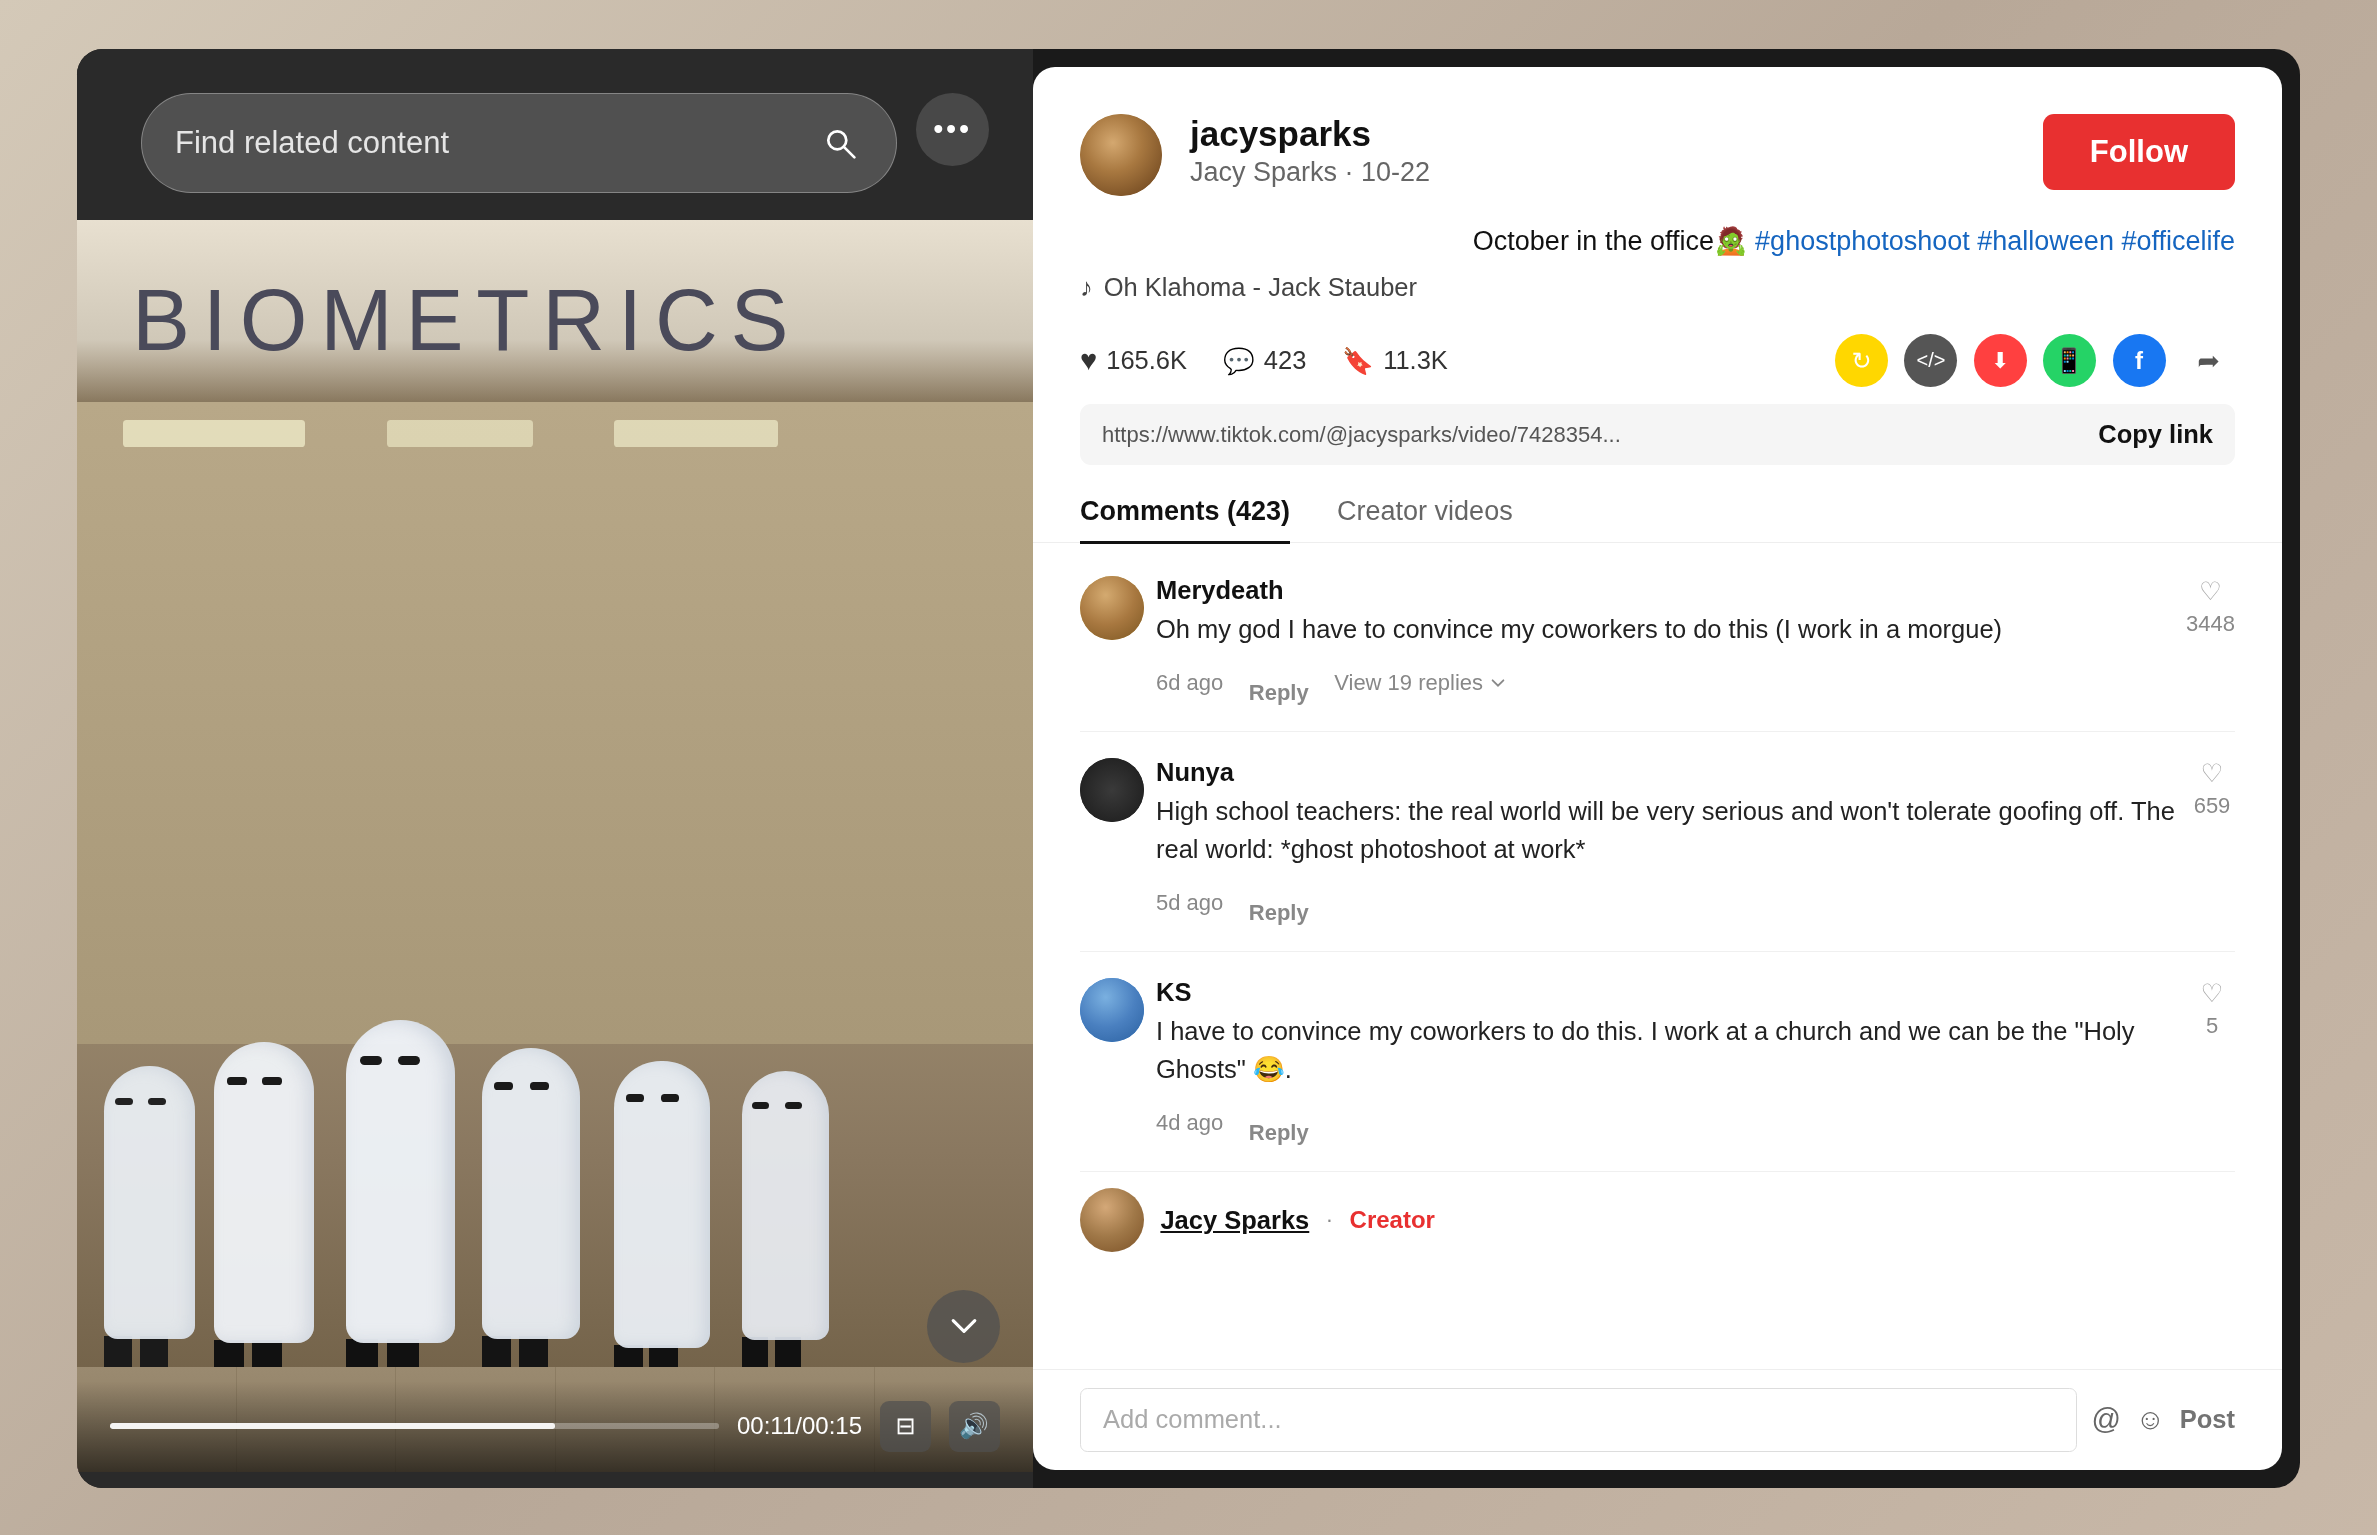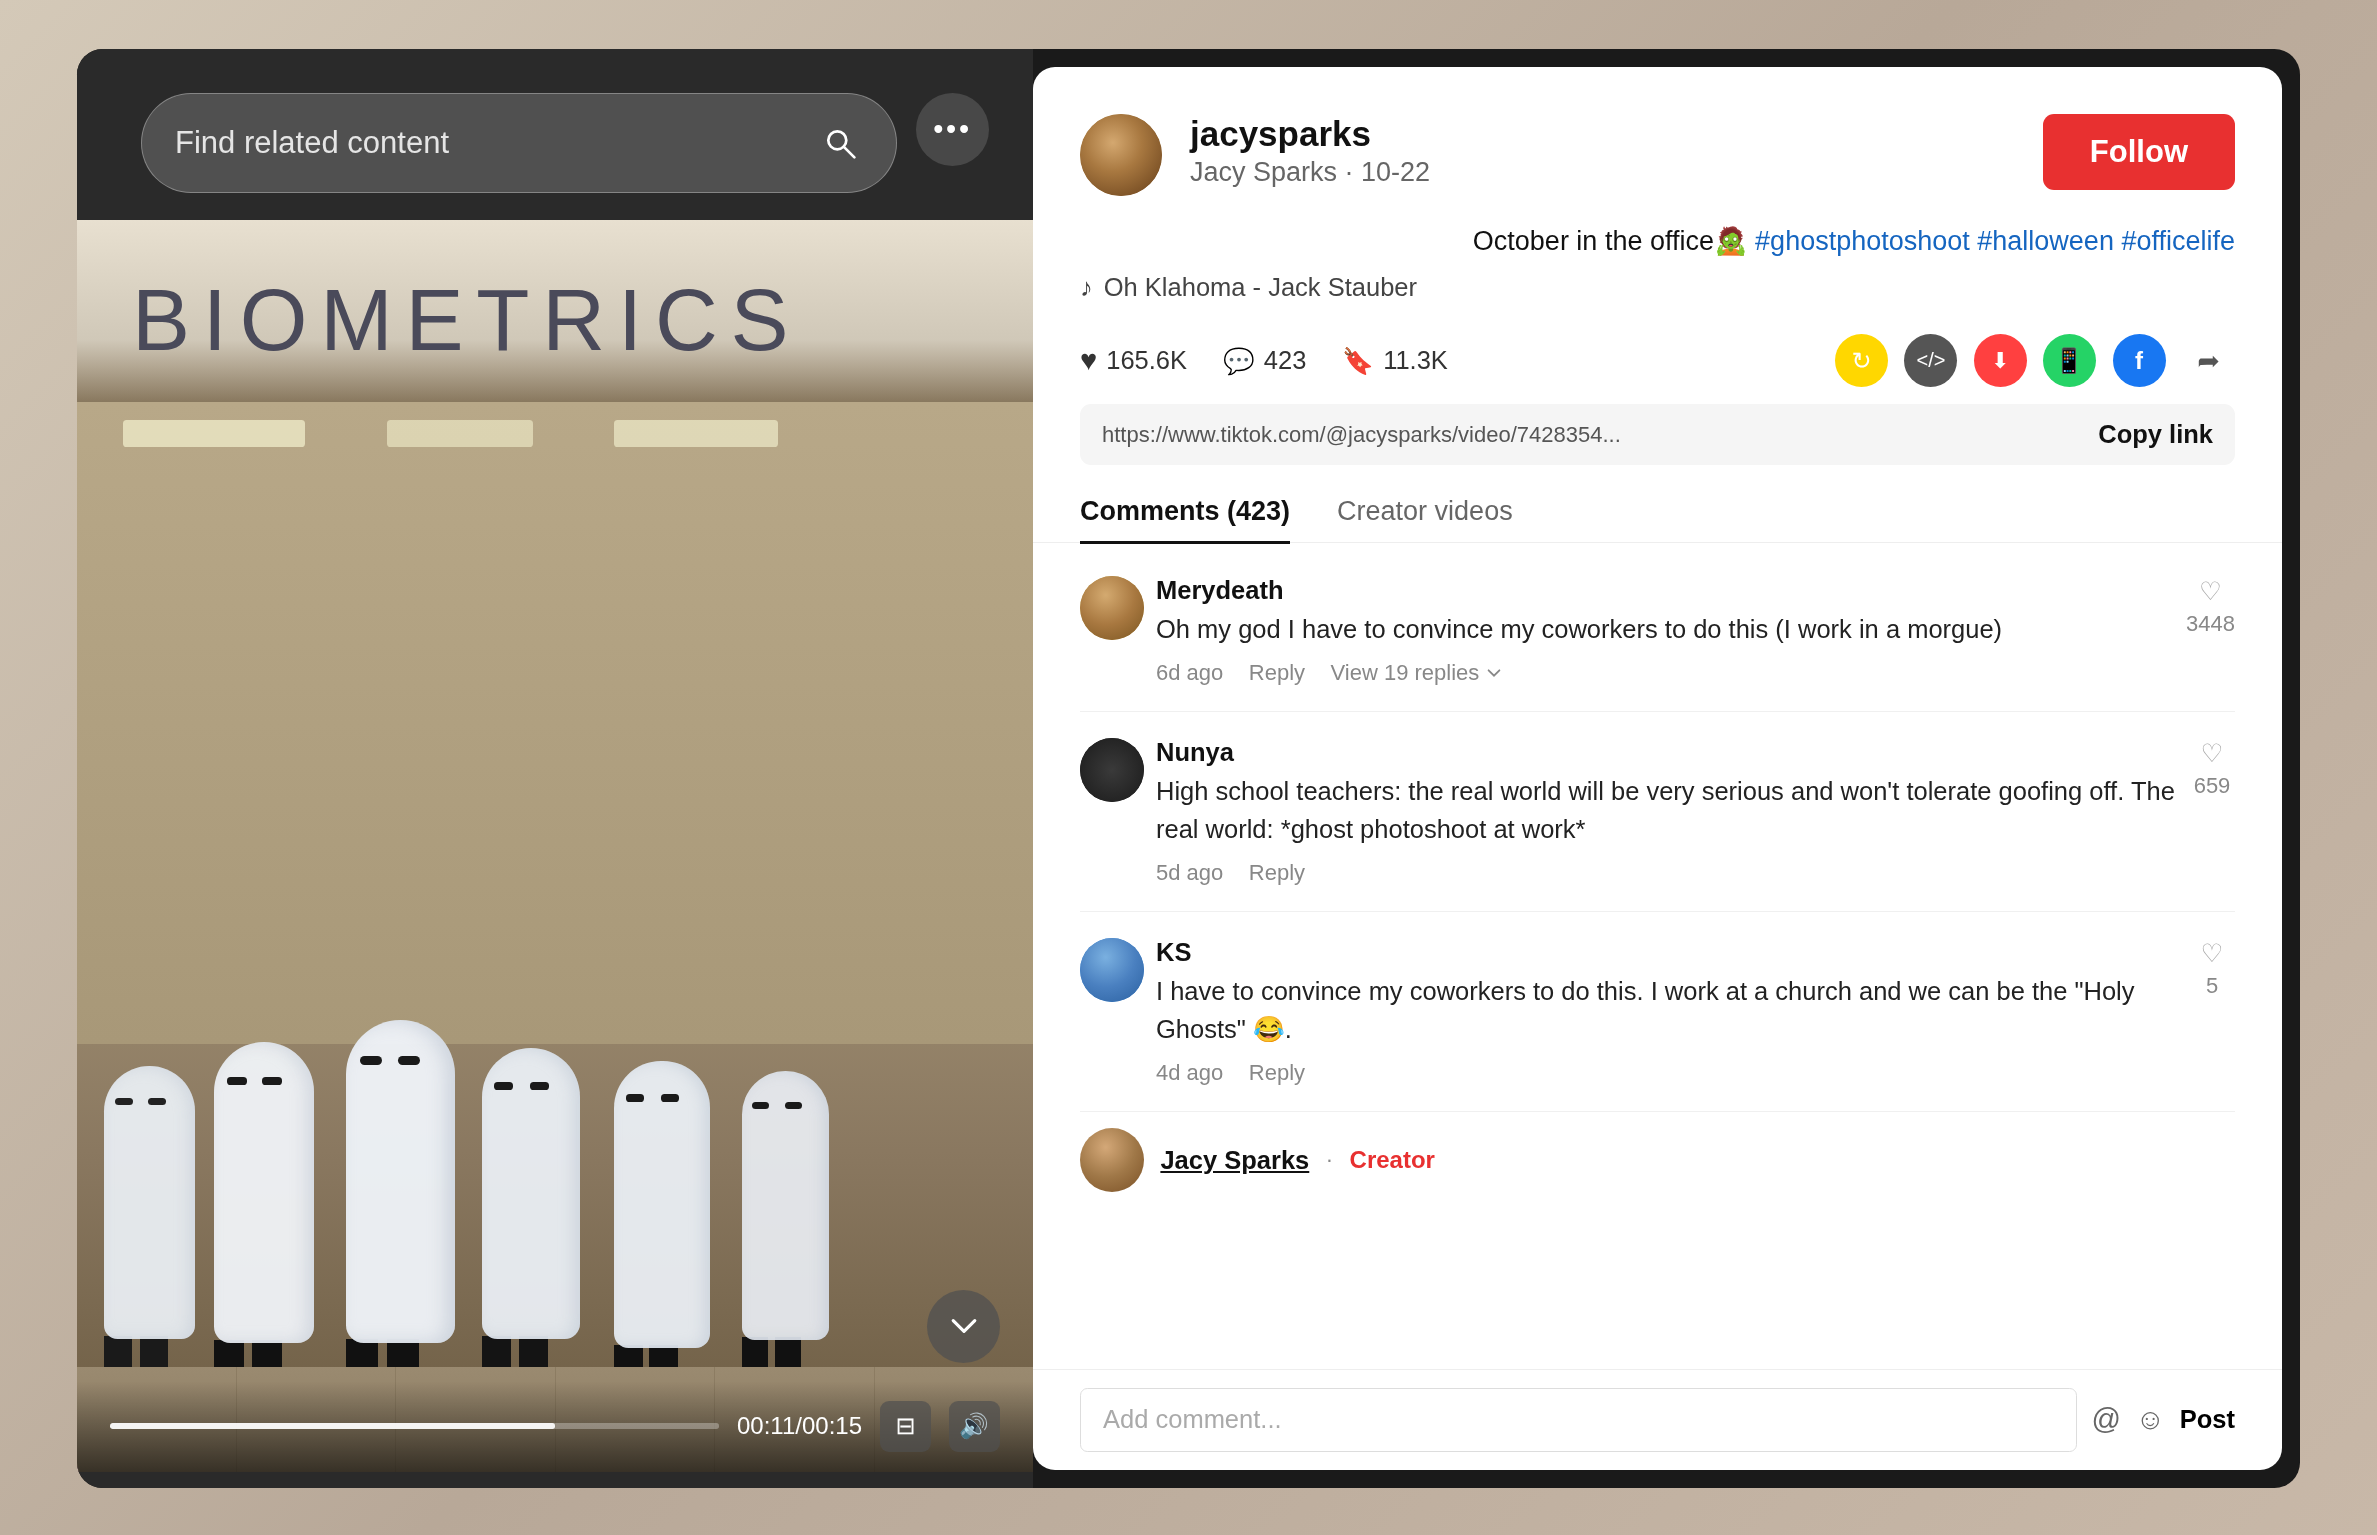--- a/index.html
+++ b/index.html
@@ -396,21 +396,22 @@
       font-size: 22px;
       color: #888;
       align-items: center;
     }
     .reply-btn {
       background: transparent;
       border: none;
       font-size: 22px;
       color: #888;
       cursor: pointer;
-      font-weight: 400;
+      font-weight: 700;
+      margin-top: 20px;
     }
     .view-replies-btn {
       background: transparent;
       border: none;
       font-size: 22px;
       color: #888;
       cursor: pointer;
       display: flex;
       align-items: center;
       gap: 5.5px;
@@ -449,21 +450,21 @@
       border: none;
       font-size: 29px;
       cursor: pointer;
       color: #666;
     }
     .post-btn {
       background: transparent;
       border: none;
       font-size: 25.5px;
       font-weight: 600;
-      color: #000000;
+      color: #737373;
       cursor: pointer;
     }
     
     .comments-section::-webkit-scrollbar { width: 5.5px; }
     .comments-section::-webkit-scrollbar-thumb { background: #ddd; border-radius: 2.7px; }
   </style>
 </head>
 <body>
 
 <div class="app-container">

